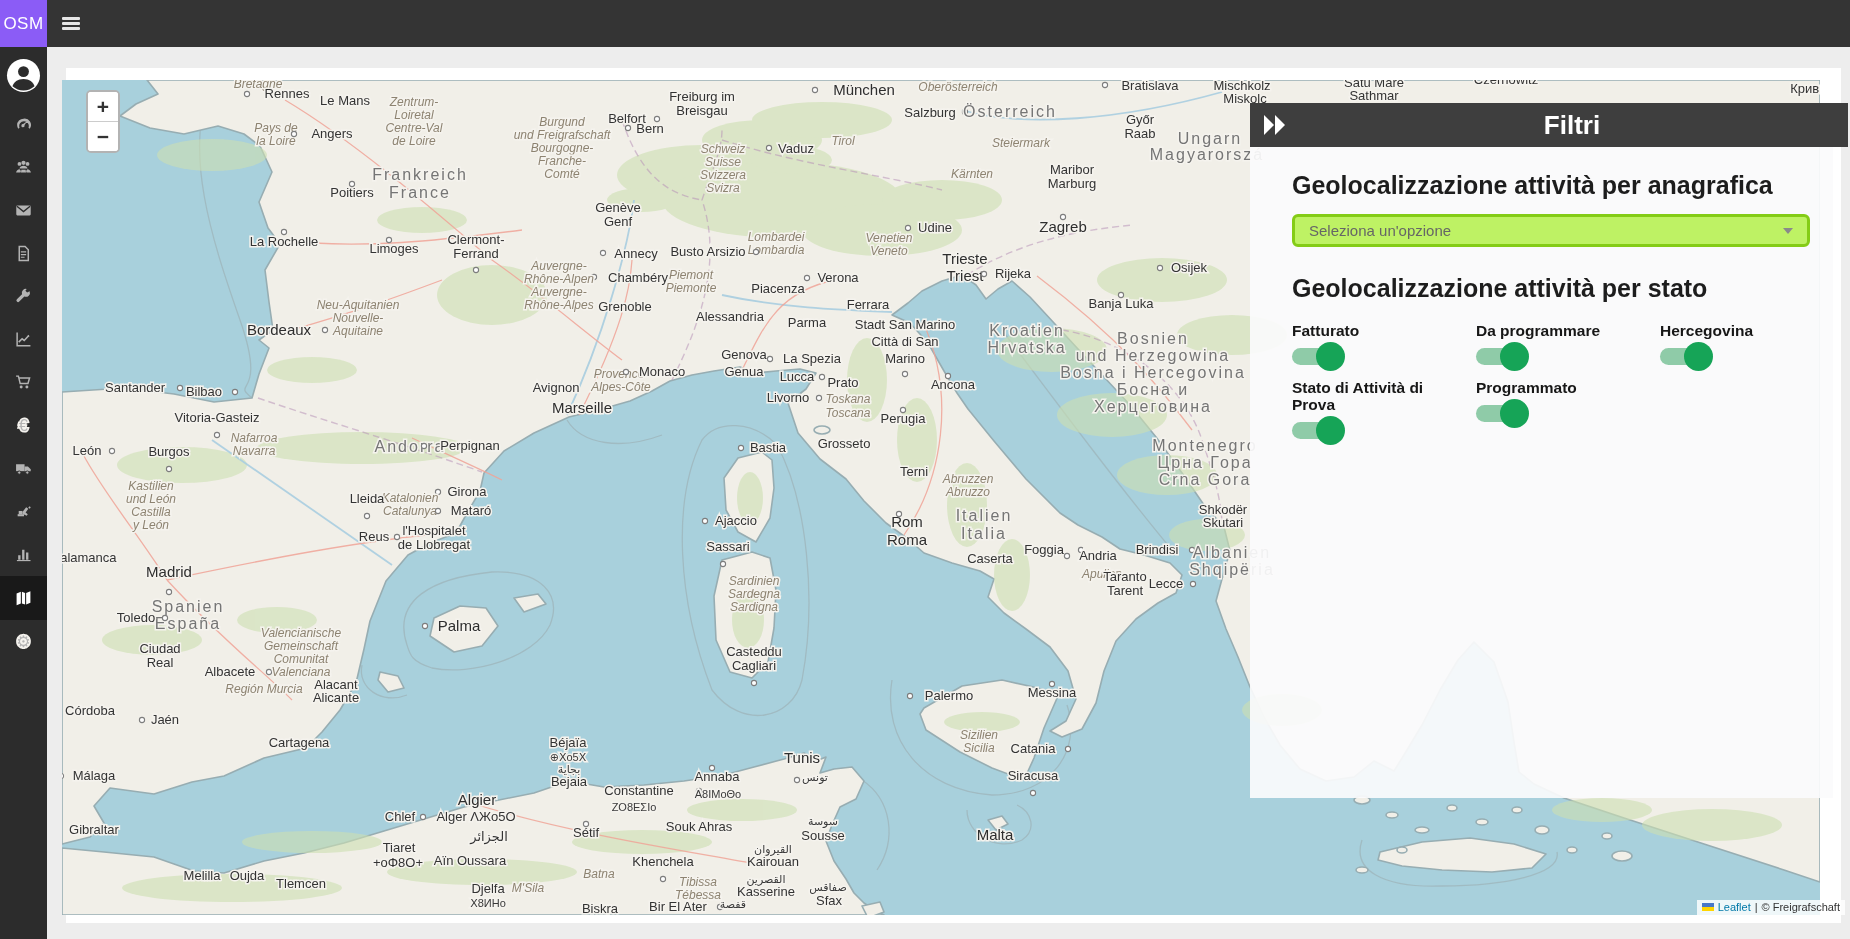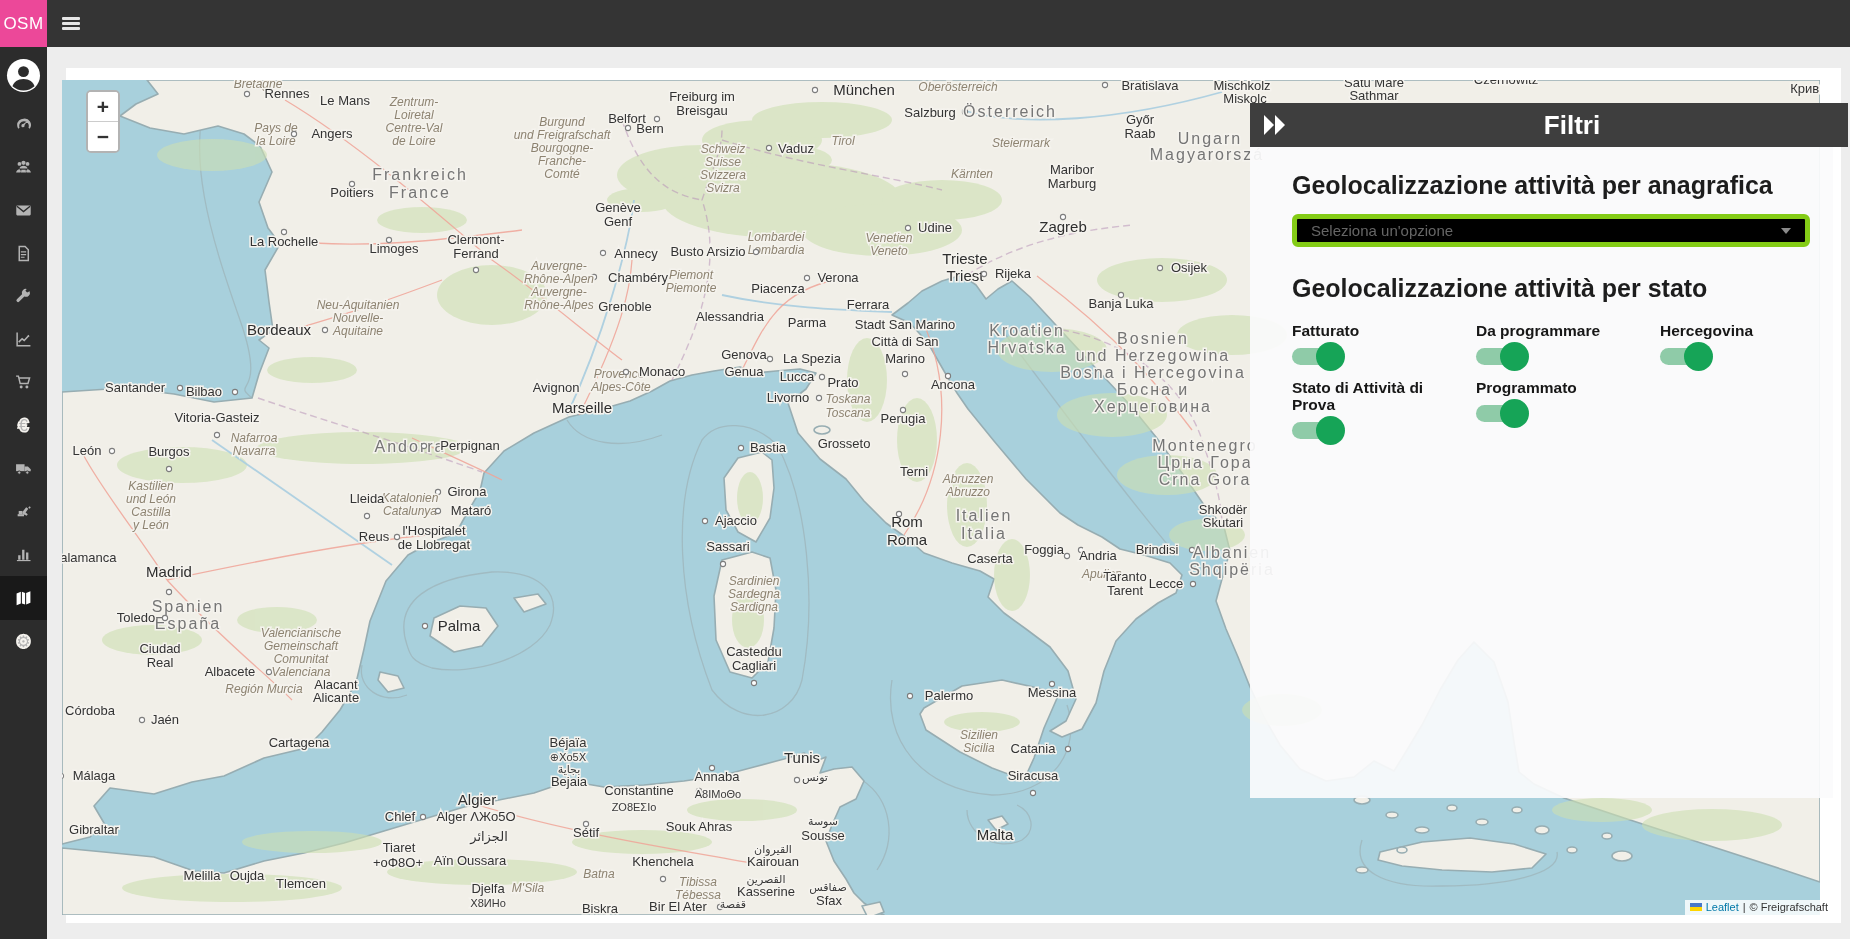--- a/index.html
+++ b/index.html
@@ -1,21 +1,21 @@
 <!DOCTYPE html>
 <html><head>
 <meta charset="utf-8">
 <style>
   html,body{margin:0;padding:0;}
   body{font-family:"Liberation Sans",sans-serif;}
   #screen{position:relative;width:1850px;height:939px;background:#ededed;overflow:hidden;}
 
   
   .topbar{position:absolute;left:0;top:0;width:1850px;height:47px;background:#343434;z-index:30;}
-  .logo{position:absolute;left:0;top:0;width:47px;height:47px;background:#ec4899;color:#fff;
+  .logo{position:absolute;left:0;top:0;width:47px;height:47px;background:#8b5cf6;color:#fff;
         display:flex;align-items:center;justify-content:center;font-size:17px;letter-spacing:.5px;}
   .hamburger{position:absolute;left:62px;top:17px;width:18px;height:14px;cursor:pointer;}
   .hamburger span{display:block;height:2.6px;background:#e6e6e6;margin-bottom:2.6px;border-radius:1px;}
 
   
   .sidebar{position:absolute;left:0;top:47px;width:47px;height:892px;background:#2c2c2c;z-index:29;}
   .avatar{width:47px;height:56px;display:flex;align-items:center;justify-content:center;}
   .avatar svg{width:35px;height:35px;}
   .side-item{width:47px;height:43px;display:flex;align-items:center;justify-content:center;color:#b3b3b3;cursor:pointer;}
   .side-item svg{width:17px;height:17px;}
@@ -27,36 +27,36 @@
   .mapwrap svg{display:block;}
 
   
   .zoomctl{position:absolute;left:86px;top:90px;width:30px;background:#fff;border:2px solid #b3b3b3;
            border-radius:5px;z-index:10;overflow:hidden;}
   .zoombtn{width:30px;height:29px;display:flex;align-items:center;justify-content:center;
            font-size:21px;font-weight:bold;color:#333;cursor:pointer;background:#fff;}
   .zoombtn:first-child{border-bottom:1px solid #ccc;}
 
   
-  .attrib{position:absolute;right:17px;bottom:24px;background:rgba(255,255,255,.82);
+  .attrib{position:absolute;right:5px;bottom:24px;background:rgba(255,255,255,.82);
           font-size:11px;color:#333;padding:1px 5px 2px;z-index:10;display:flex;align-items:center;gap:4px;}
   .uaflag{display:inline-block;width:12px;height:8px;border:0;}
   .uaflag .b{display:block;width:12px;height:4px;background:#4878c8;}
   .uaflag .y{display:block;width:12px;height:4px;background:#ffd500;}
   .attrib a{color:#0078a8;text-decoration:none;cursor:pointer;}
 
   
   .panel-header{position:absolute;left:1250px;top:103px;width:598px;height:44px;background:#3e3e3e;z-index:20;}
   .panel-title{position:absolute;left:0;top:0;width:100%;height:44px;display:flex;align-items:center;justify-content:center;
                color:#fff;font-size:26px;font-weight:bold;padding-left:23px;}
   .panel-collapse{position:absolute;left:12px;top:10px;width:26px;height:24px;cursor:pointer;z-index:21;}
   .panel-body{position:absolute;left:1250px;top:147px;width:583px;height:651px;background:rgba(251,251,252,.92);
               z-index:19;box-sizing:border-box;padding:24px 23px 0 42px;}
   .sect-head{font-size:25px;font-weight:bold;color:#1d1d1d;margin:0;}
-  .selectbox{width:518px;height:33px;margin-top:14px;border:5px solid #84cc16;border-radius:6px;background:#000000;
+  .selectbox{width:518px;height:33px;margin-top:14px;border:3px solid #84cc16;border-radius:6px;background:#bef264;
              display:flex;align-items:center;justify-content:space-between;padding:0 14px;box-sizing:border-box;cursor:pointer;}
   .selectbox .ph{color:#666;font-size:15px;}
   .caret{width:0;height:0;border-left:5px solid transparent;border-right:5px solid transparent;border-top:6px solid #8a8a8a;}
   .sect-head.second{margin-top:27px;}
   .toggles{display:grid;grid-template-columns:184px 184px 1fr;row-gap:14px;margin-top:19px;}
   .toggle-label{font-size:15.5px;font-weight:bold;color:#171717;line-height:17px;max-width:150px;}
   .switch{position:relative;width:46px;height:17px;border-radius:9px;background:#8fcba8;margin-top:9px;cursor:pointer;}
   .switch .knob{position:absolute;right:-7px;top:-6px;width:29px;height:29px;border-radius:50%;background:#16a457;}
 
   

